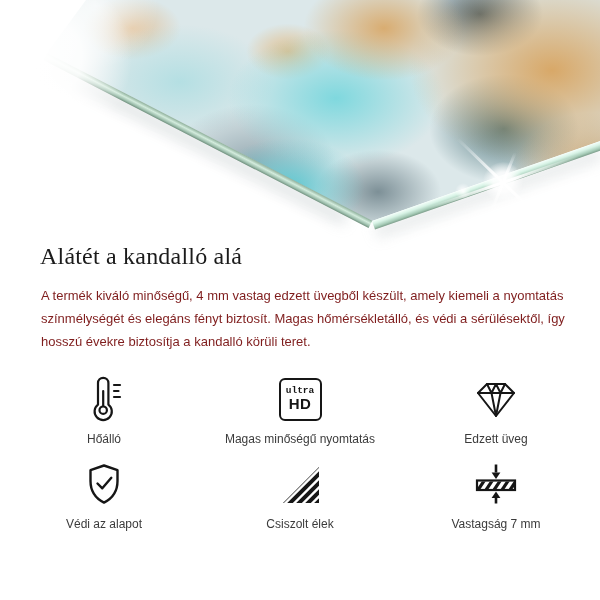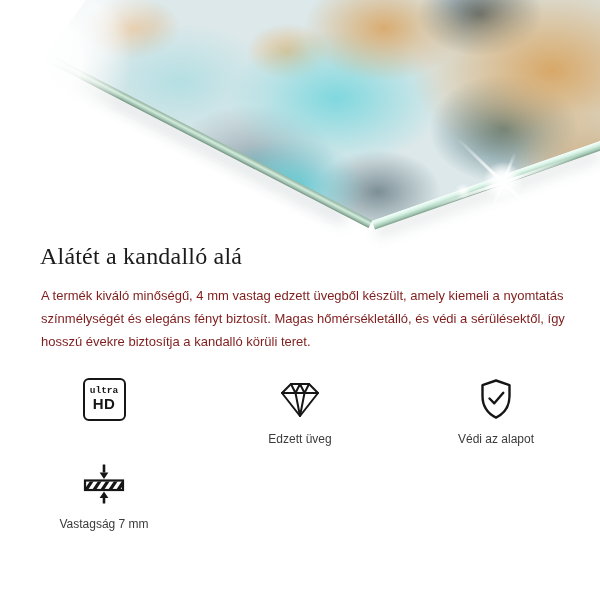--- a/index.html
+++ b/index.html
@@ -106,28 +106,42 @@
   </div>
 
   <h1 class="heading">
     <span>Alátét a kandalló alá</span>
   </h1>
 
   <p class="desc">A termék kiváló minőségű, 4 mm vastag edzett üvegből készült, amely kiemeli a nyomtatás színmélységét és elegáns fényt biztosít. Magas hőmérsékletálló, és védi a sérülésektől, így hosszú évekre biztosítja a kandalló körüli teret.</p>
 
   <div class="features">
 
+    <div class="feature">
+      <div class="ficon">
+        <svg width="44" height="48" viewBox="0 0 44 48" fill="none" stroke="#161616" stroke-width="2.2" stroke-linecap="round" stroke-linejoin="round">
+          <path d="M16 8 a5.2 5.2 0 0 1 10.4 0 v21.6 a8.6 8.6 0 1 1 -10.4 0 Z"></path>
+          <line x1="21.2" y1="16" x2="21.2" y2="31"></line>
+          <circle cx="21.2" cy="35.2" r="3.7"></circle>
+          <line x1="32" y1="10" x2="38" y2="10"></line>
+          <line x1="32" y1="16" x2="36.5" y2="16"></line>
+          <line x1="32" y1="22" x2="38" y2="22"></line>
+        </svg>
+      </div>
+      <div class="flabel">Hőálló</div>
+    </div>
 
     <div class="feature">
       <div class="ficon">
         <div class="hd-badge">
           <span class="hd-top">ultra</span>
           <span class="hd-bottom">HD</span>
         </div>
       </div>
+      <div class="flabel">Magas minőségű nyomtatás</div>
     </div>
 
     <div class="feature">
       <div class="ficon">
         <svg width="44" height="44" viewBox="0 0 44 44" fill="none" stroke="#161616" stroke-width="2" stroke-linecap="round" stroke-linejoin="round">
           <path d="M13 7 L31 7 L40 16 L22 39 L4 16 Z"></path>
           <line x1="4" y1="16" x2="40" y2="16"></line>
           <path d="M13 7 L17.5 16 L22 7 L26.5 16 L31 7"></path>
           <path d="M17.5 16 L22 39 L26.5 16"></path>
         </svg>
@@ -138,20 +152,39 @@
     <div class="feature">
       <div class="ficon">
         <svg width="44" height="44" viewBox="0 0 44 44" fill="none" stroke="#161616" stroke-width="2.4" stroke-linecap="round" stroke-linejoin="round">
           <path d="M22 3.5 L35.5 8.2 V19 C35.5 29.5 30 36.6 22 40.6 C14 36.6 8.5 29.5 8.5 19 V8.2 Z"></path>
           <path d="M15.5 21.5 L20.3 26.3 L29.3 15.8"></path>
         </svg>
       </div>
       <div class="flabel">Védi az alapot</div>
     </div>
 
+    <div class="feature">
+      <div class="ficon">
+        <svg width="44" height="44" viewBox="0 0 44 44">
+          <defs>
+              <clipPath id="tri">
+                <path d="M5 41 L41 5 L41 41 Z"></path>
+              </clipPath>
+            </defs>
+          <g clip-path="url(#tri)" stroke="#161616" stroke-width="4">
+            <line x1="-4" y1="48" x2="48" y2="-4"></line>
+            <line x1="5" y1="48" x2="57" y2="-4"></line>
+            <line x1="14" y1="48" x2="66" y2="-4"></line>
+            <line x1="23" y1="48" x2="75" y2="-4"></line>
+            <line x1="32" y1="48" x2="84" y2="-4"></line>
+          </g>
+        </svg>
+      </div>
+      <div class="flabel">Csiszolt élek</div>
+    </div>
 
     <div class="feature">
       <div class="ficon">
         <svg width="44" height="44" viewBox="0 0 44 44">
           <defs>
               <clipPath id="bar">
                 <rect x="4" y="19.5" width="36" height="7.5"></rect>
               </clipPath>
             </defs>
           <g clip-path="url(#bar)" stroke="#161616" stroke-width="3.2">

